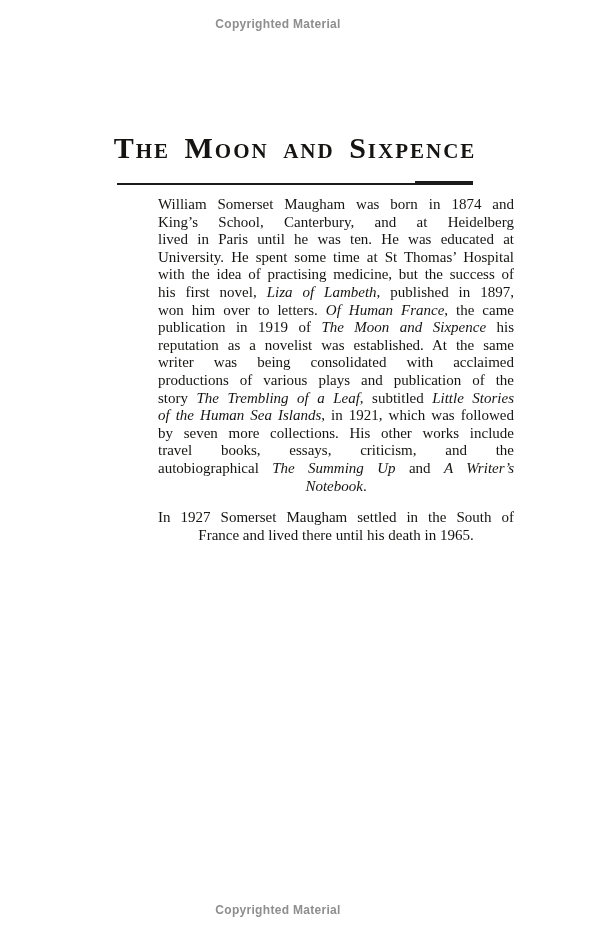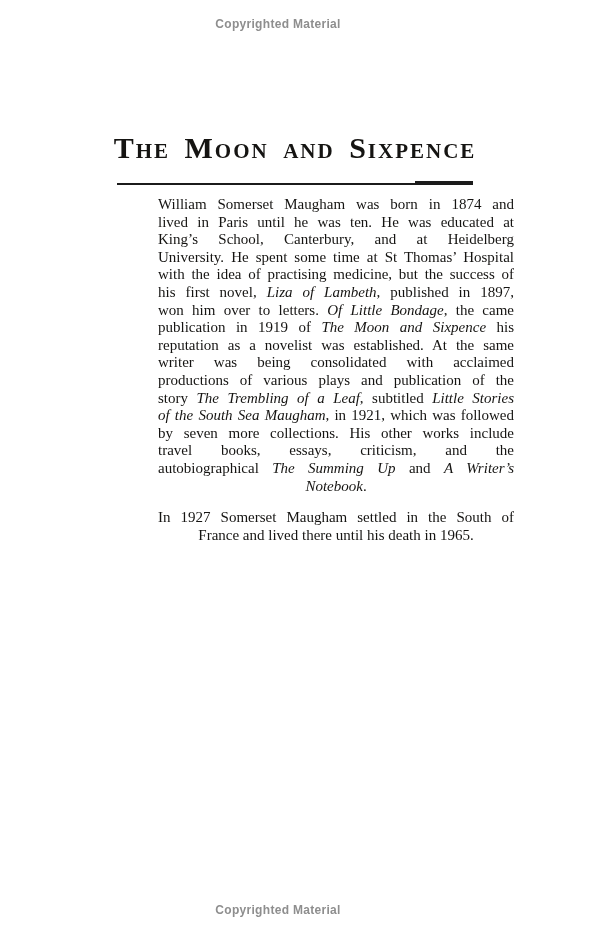--- a/index.html
+++ b/index.html
@@ -86,32 +86,32 @@
 <div class="page">
   <div class="copyright top">Copyrighted Material</div>
 
   <h1 class="title">The Moon and Sixpence</h1>
 
   <div class="rule"></div>
 
   <div class="textblock">
       <div class="paragraph">
         <div class="line just"><span>William Somerset Maugham was born in 1874 and</span></div>
+        <div class="line just"><span>King’s School, Canterbury, and at Heidelberg</span></div>
         <div class="line just"><span>lived in Paris until he was ten. He was educated at</span></div>
-        <div class="line just"><span>King’s School, Canterbury, and at Heidelberg</span></div>
         <div class="line just"><span>University. He spent some time at St Thomas’ Hospital</span></div>
         <div class="line just"><span>with the idea of practising medicine, but the success of</span></div>
         <div class="line just"><span>his first novel, </span><span class="it">Liza of Lambeth</span><span>, published in 1897,</span></div>
-        <div class="line just"><span>won him over to letters. </span><span class="it">Of Little Bondage</span><span>, the came</span></div>
+        <div class="line just"><span>won him over to letters. </span><span class="it">Of Human France</span><span>, the came</span></div>
         <div class="line just"><span>publication in 1919 of </span><span class="it">The Moon and Sixpence</span><span> his</span></div>
         <div class="line just"><span>reputation as a novelist was established. At the same</span></div>
         <div class="line just"><span>writer was being consolidated with acclaimed</span></div>
         <div class="line just"><span>productions of various plays and publication of the</span></div>
         <div class="line just"><span>story </span><span class="it">The Trembling of a Leaf</span><span>, subtitled </span><span class="it">Little Stories</span></div>
-        <div class="line just"><span class="it">of the South Sea Maugham</span><span>, in 1921, which was followed</span></div>
+        <div class="line just"><span class="it">of the Human Sea Islands</span><span>, in 1921, which was followed</span></div>
         <div class="line just"><span>by seven more collections. His other works include</span></div>
         <div class="line just"><span>travel books, essays, criticism, and the</span></div>
         <div class="line just"><span>autobiographical </span><span class="it">The Summing Up</span><span> and </span><span class="it">A Writer’s</span></div>
         <div class="line center"><span class="it">Notebook</span><span>.</span></div>
       </div>
       <div class="paragraph">
         <div class="line just"><span>In 1927 Somerset Maugham settled in the South of</span></div>
         <div class="line center"><span>France and lived there until his death in 1965.</span></div>
       </div>
     </div>

